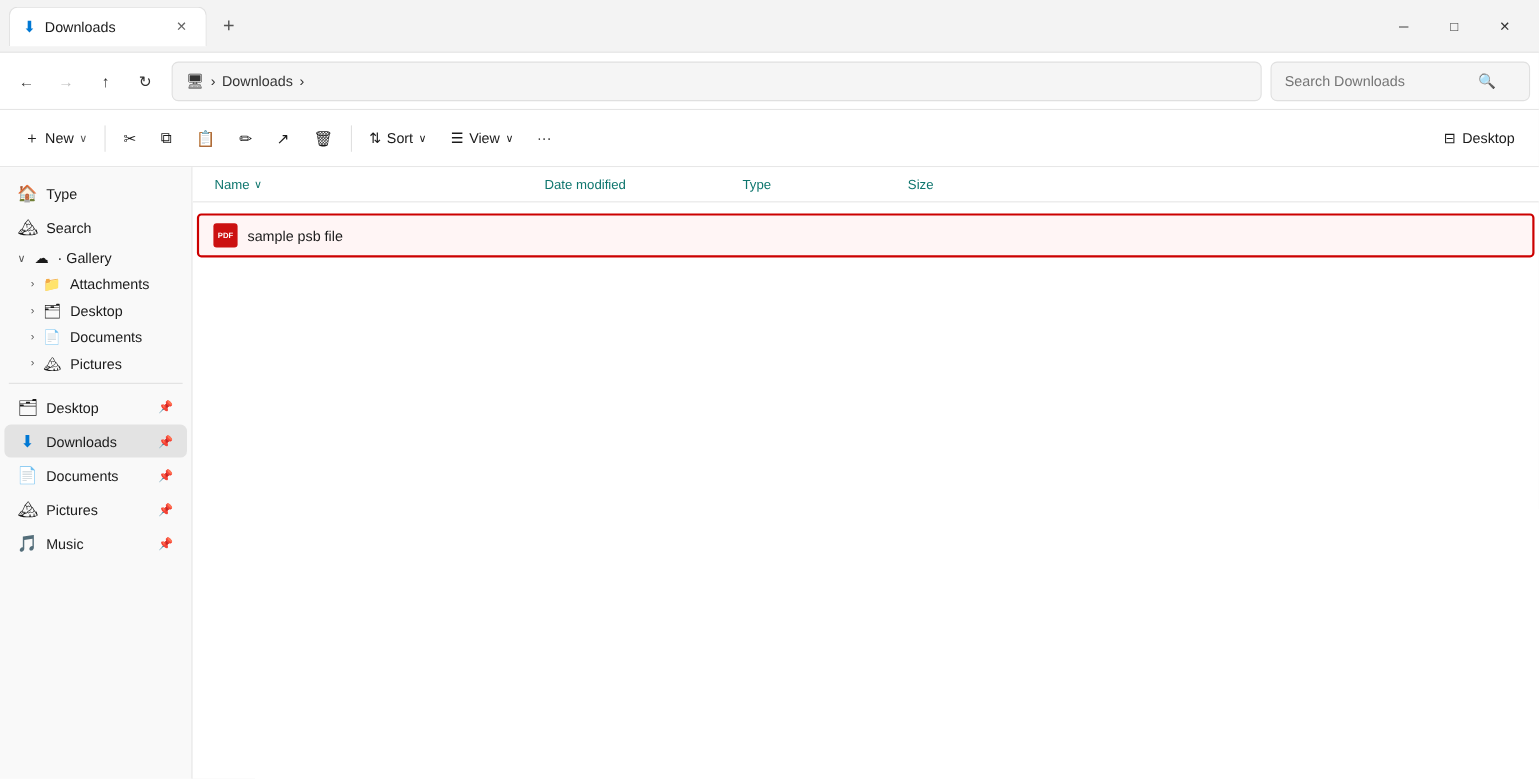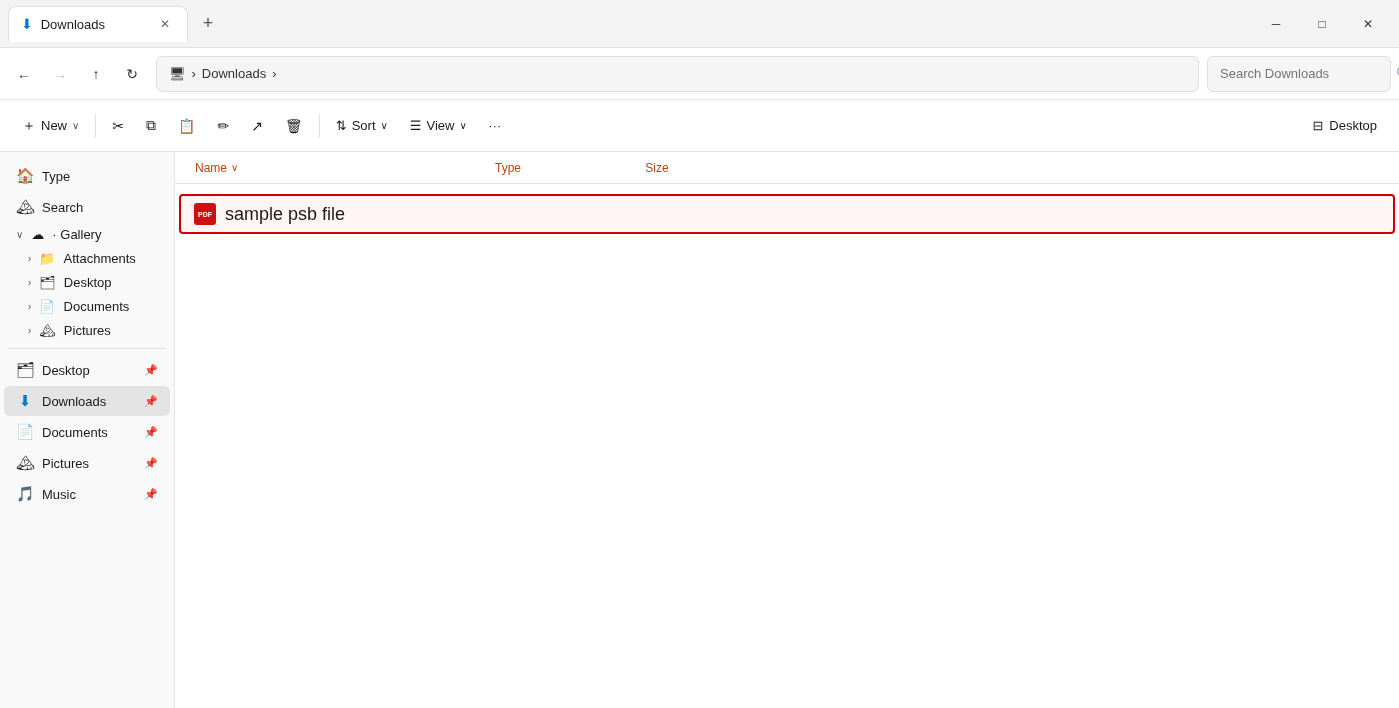--- a/index.html
+++ b/index.html
@@ -80,21 +80,21 @@
     .address-sep { color: #888; }
     .search-box {
       display: flex;
       align-items: center;
       background: #f5f5f5;
       border: 1px solid #e0e0e0;
       border-radius: 6px;
       height: 36px;
       padding: 0 12px;
       gap: 6px;
-      width: 184px;
+      width: 236px;
     }
     .search-box input {
       border: none; background: transparent; outline: none;
       font-size: 13px; color: #555; width: 170px;
     }
     .search-icon { color: #555; }
 
     
     .commandbar {
       display: flex;
@@ -163,21 +163,21 @@
     }
     .content-header {
       display: flex;
       align-items: center;
       border-bottom: 1px solid #e5e5e5;
       background: #ffffff;
       height: 32px;
       padding: 0 12px;
     }
     .col-header {
-      font-size: 12px; color: #c2410c; cursor: pointer; padding: 6px 8px;
+      font-size: 12px; color: #0f766e; cursor: pointer; padding: 6px 8px;
       display: flex; align-items: center; gap: 4px;
     }
     .col-name { width: 300px; }
     .col-date { width: 180px; }
     .col-type { width: 120px; }
     .col-size { width: 100px; justify-content: center; }
     .col-sort-icon { font-size: 10px; }
     .content-body {
       flex: 1;
       overflow-y: auto;
@@ -198,21 +198,21 @@
       background: #fff5f5;
     }
     .file-icon { width: 24px; height: 24px; margin-right: 8px; display: flex; align-items: center; justify-content: center; }
     .pdf-icon {
       width: 22px; height: 22px;
       background: #cc1111;
       border-radius: 3px;
       display: flex; align-items: center; justify-content: center;
       font-size: 7px; color: white; font-weight: bold;
     }
-    .file-name { width: 280px; font-size: 18px; color: #1a1a1a; }
+    .file-name { width: 280px; font-size: 13px; color: #1a1a1a; }
     .file-date { width: 180px; font-size: 12px; color: #555; }
     .file-type { width: 120px; font-size: 12px; color: #555; }
     .file-size { width: 100px; font-size: 12px; color: #555; }
 
     
     .sidebar::-webkit-scrollbar { width: 6px; }
     .sidebar::-webkit-scrollbar-track { background: transparent; }
     .sidebar::-webkit-scrollbar-thumb { background: #ccc; border-radius: 3px; }
     .content-body::-webkit-scrollbar { width: 6px; }
     .content-body::-webkit-scrollbar-track { background: transparent; }
@@ -369,20 +369,23 @@
       <span class="si-pin">📌</span>
     </div>
   </div>
 
   <div class="content">
     <div class="content-header">
       <div class="col-header col-name">
         <span>Name</span>
         <span class="col-sort-icon">∨</span>
       </div>
+      <div class="col-header col-date">
+        <span>Date modified</span>
+      </div>
       <div class="col-header col-type">
         <span>Type</span>
       </div>
       <div class="col-header col-size">
         <span>Size</span>
       </div>
     </div>
     <div class="content-body">
       <div class="file-row selected">
         <div class="file-icon">

